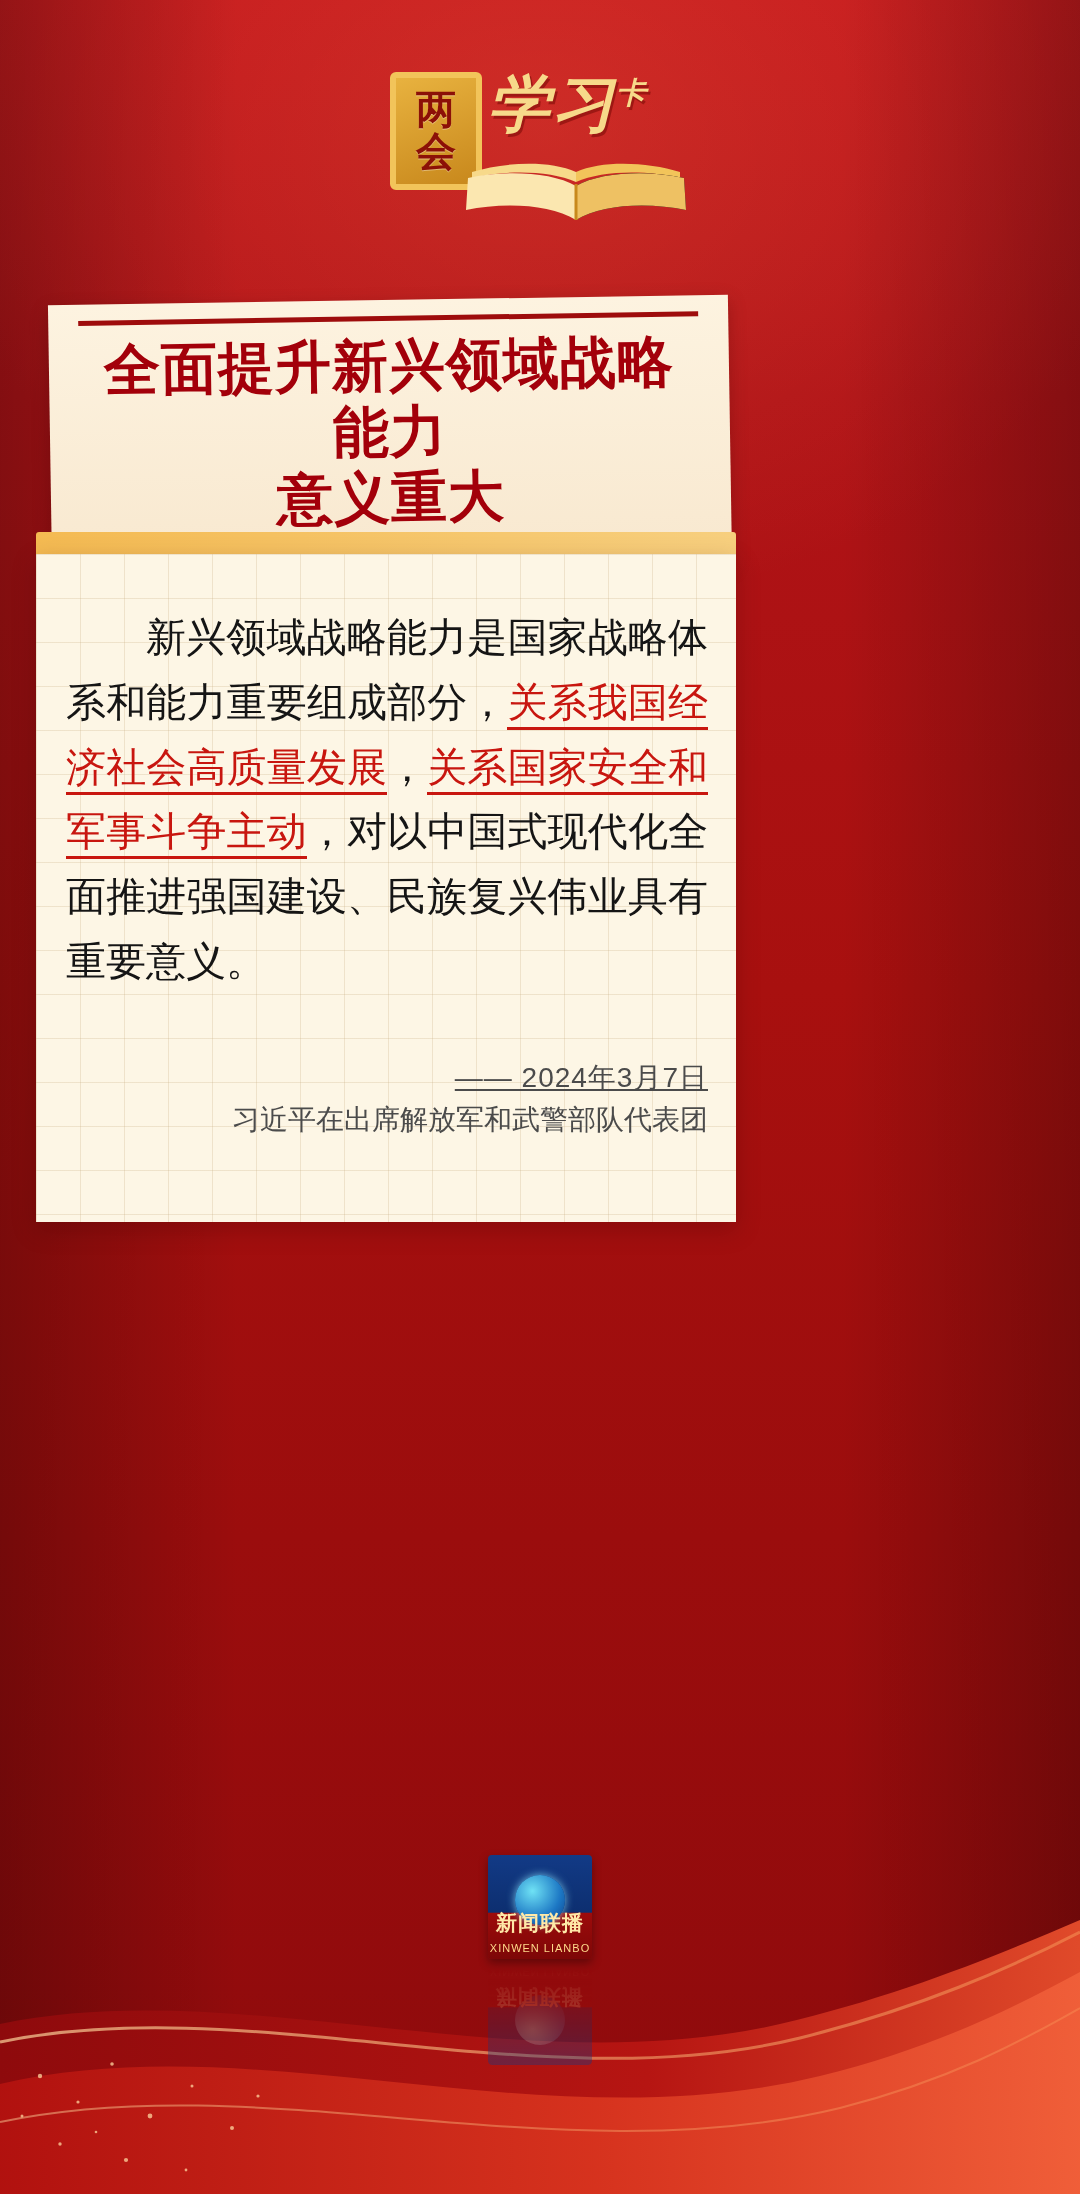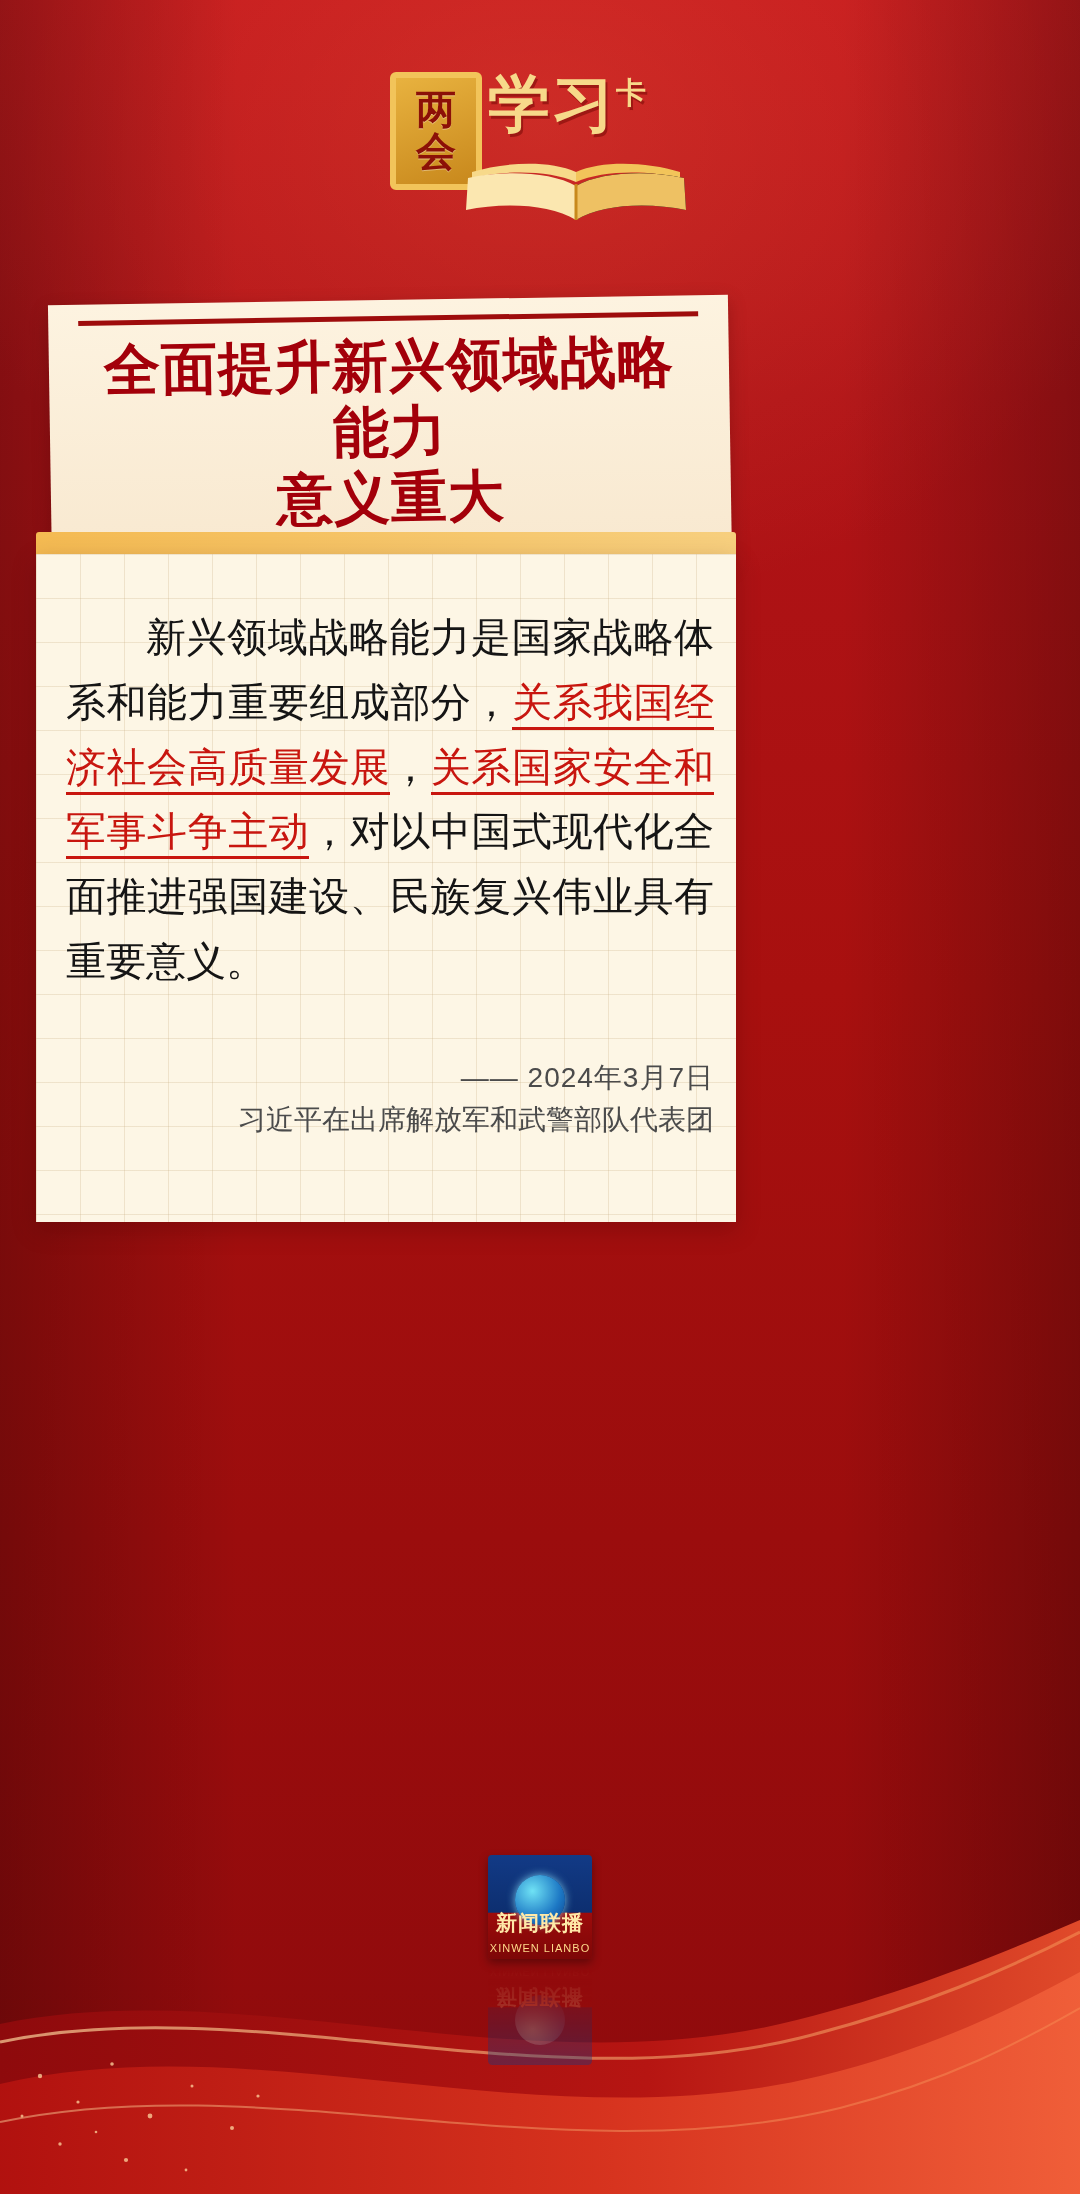--- a/index.html
+++ b/index.html
@@ -70,20 +70,21 @@
     position: absolute;
     left: 98px;
     top: 0;
     width: 200px;
     height: 110px;
     color: #f7d98a;
     font-family: "Liberation Serif", serif;
     font-weight: bold;
     font-size: 62px;
     letter-spacing: 2px;
+    font-style: italic;
     text-shadow: 2px 3px 0 rgba(120,10,6,0.55);
     white-space: nowrap;
   }
   .logo .brush .small {
     font-size: 30px;
     vertical-align: 22px;
   }
   .logo .book {
     position: absolute;
     left: 74px;
@@ -140,21 +141,21 @@
     left: 36px;
     width: 700px;
     height: 668px;
     background-color: #fdf6e5;
     background-image:
       linear-gradient(rgba(205,180,140,0.30) 1px, transparent 1px),
       linear-gradient(90deg, rgba(205,180,140,0.30) 1px, transparent 1px);
     background-size: 44px 44px, 44px 44px;
     box-shadow: 0 8px 22px rgba(60,0,0,0.25);
     box-sizing: border-box;
-    padding: 52px 22px 20px 30px;
+    padding: 52px 28px 20px 30px;
   }
   .quote {
     margin: 0;
     color: #151515;
     font-size: 40px;
     line-height: 1.62;
     text-align: justify;
     text-indent: 80px;
     font-family: "Liberation Serif", serif;
     font-weight: 500;
@@ -165,21 +166,21 @@
     padding-bottom: 2px;
   }
   .attrib {
     margin-top: 62px;
     text-align: right;
     color: #4b4b4b;
     font-size: 28px;
     line-height: 1.5;
     font-family: "Liberation Sans", sans-serif;
   }
-  .attrib .date { letter-spacing: 1px; }
+  .attrib .date { letter-spacing: 1px; text-decoration: underline; }
 
   
   .waves {
     position: absolute;
     left: 0;
     bottom: 0;
     width: 1080px;
     height: 470px;
   }
 

